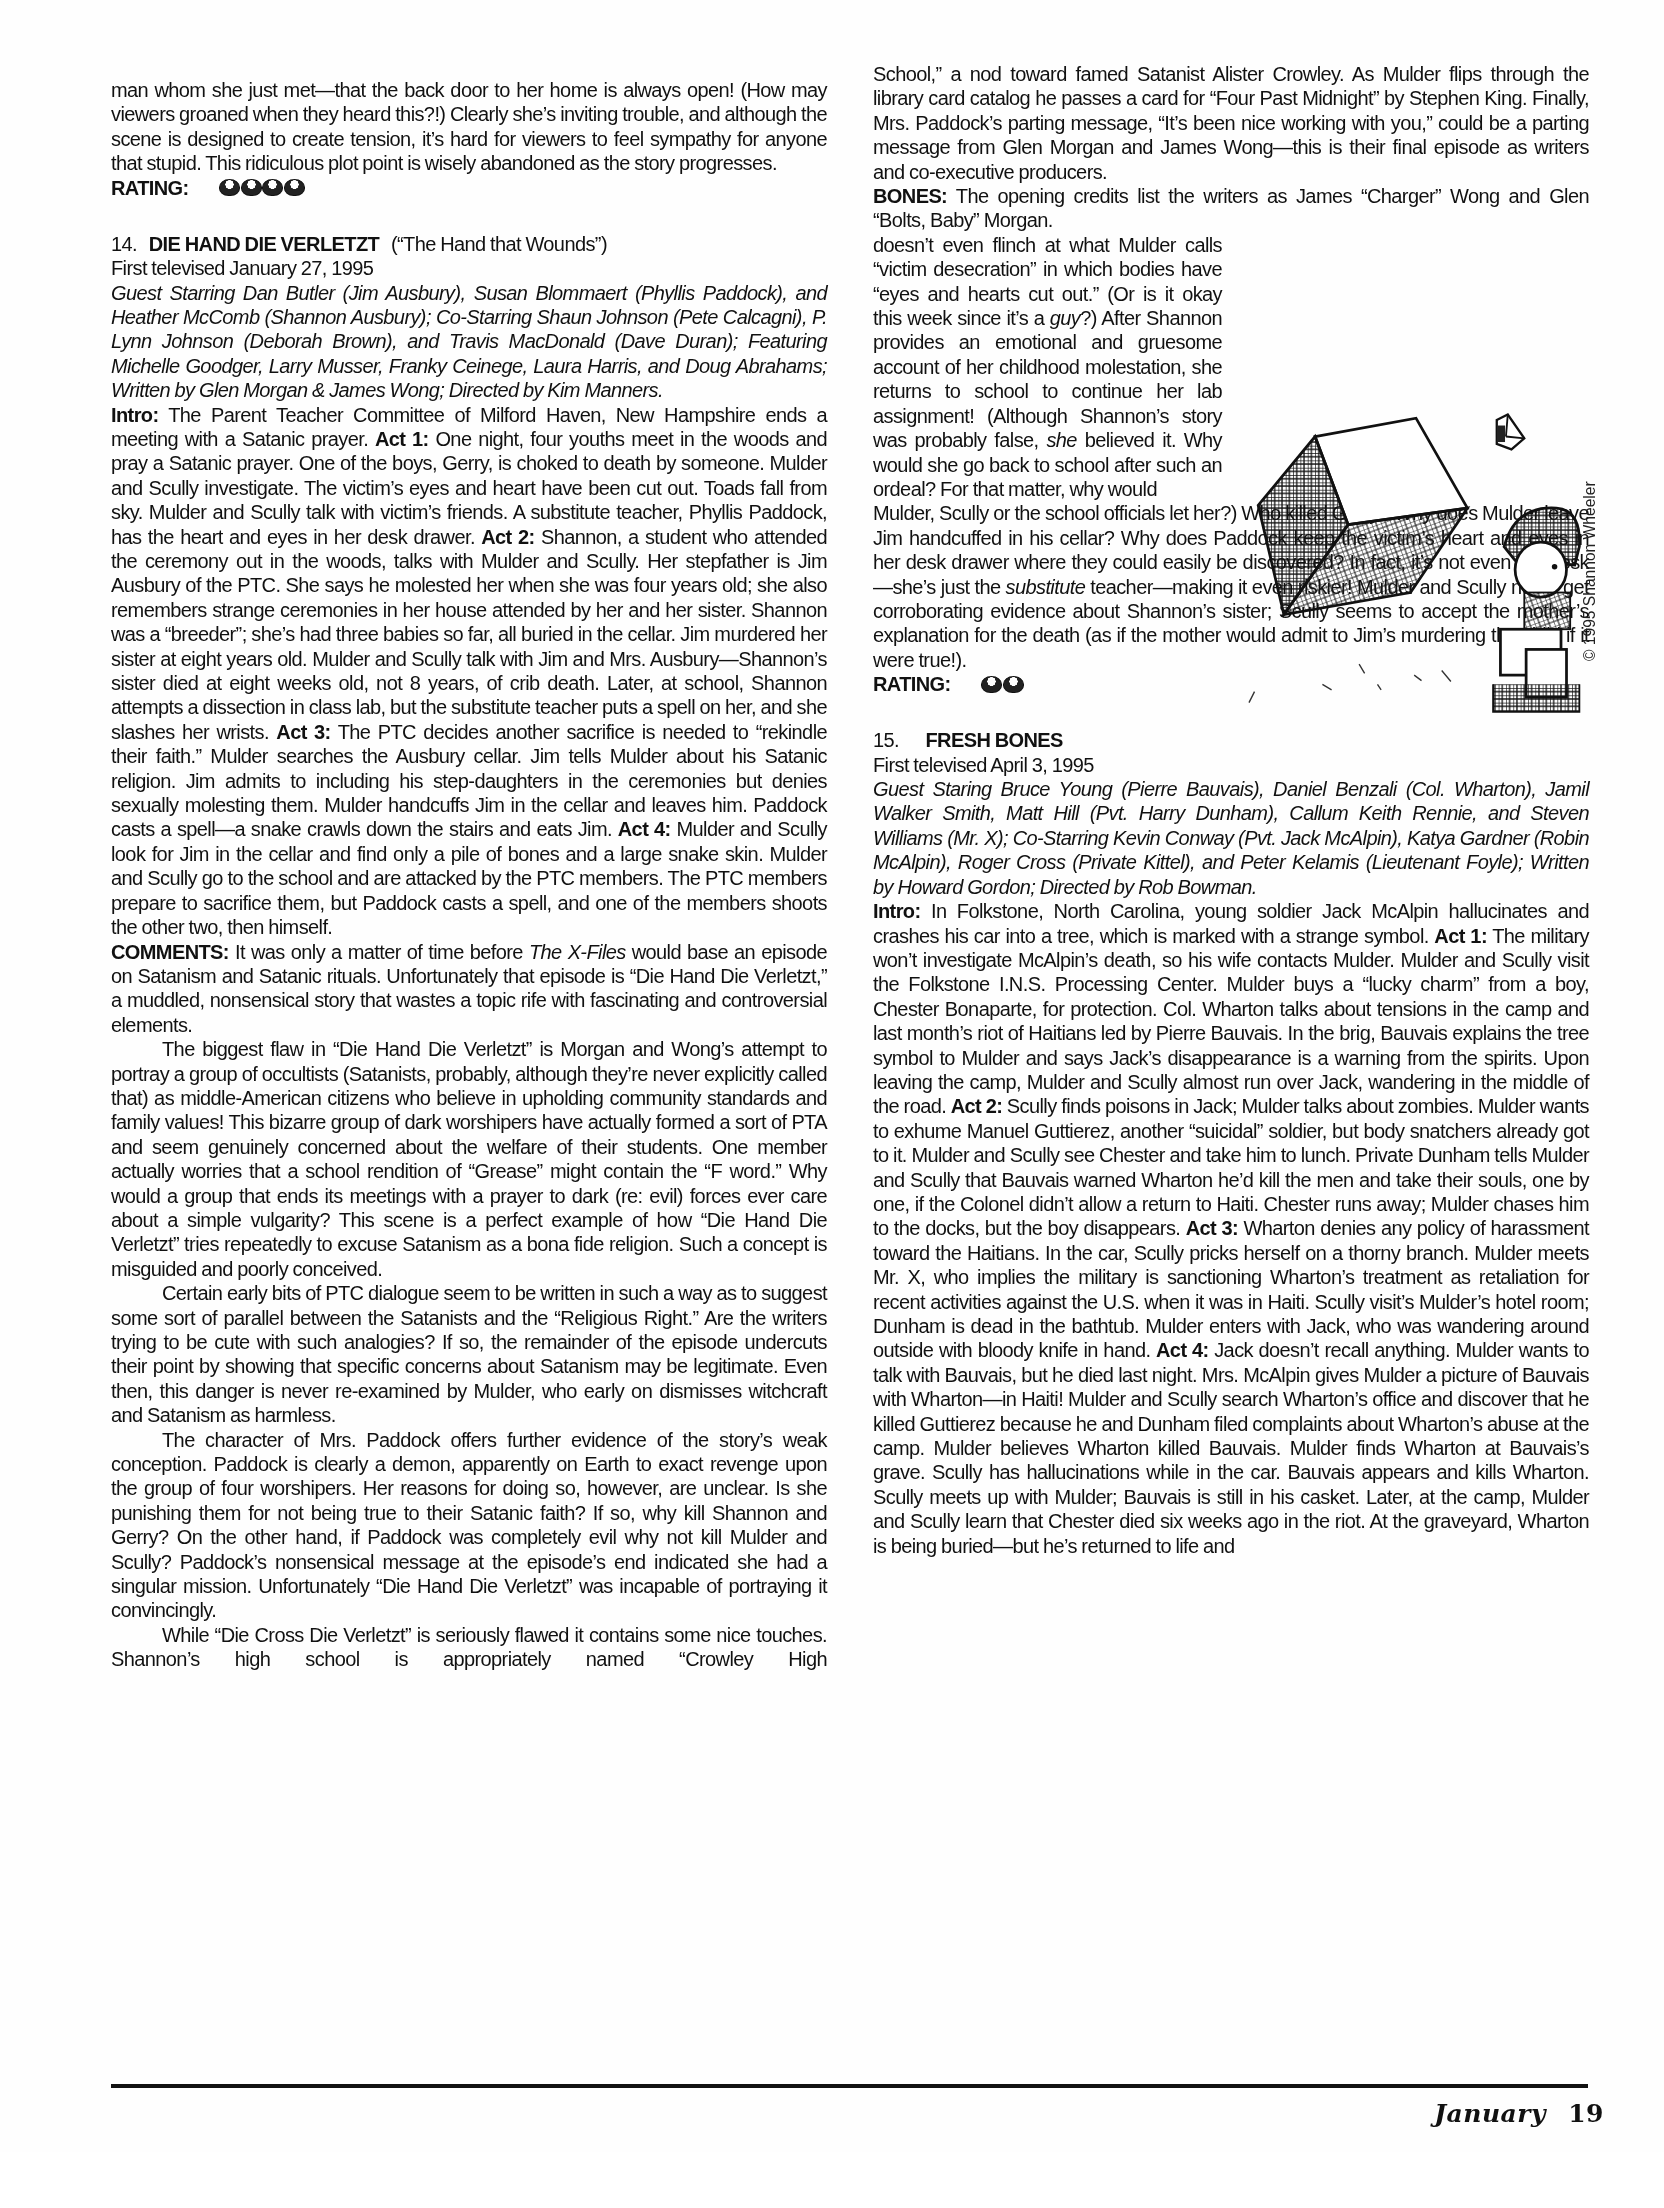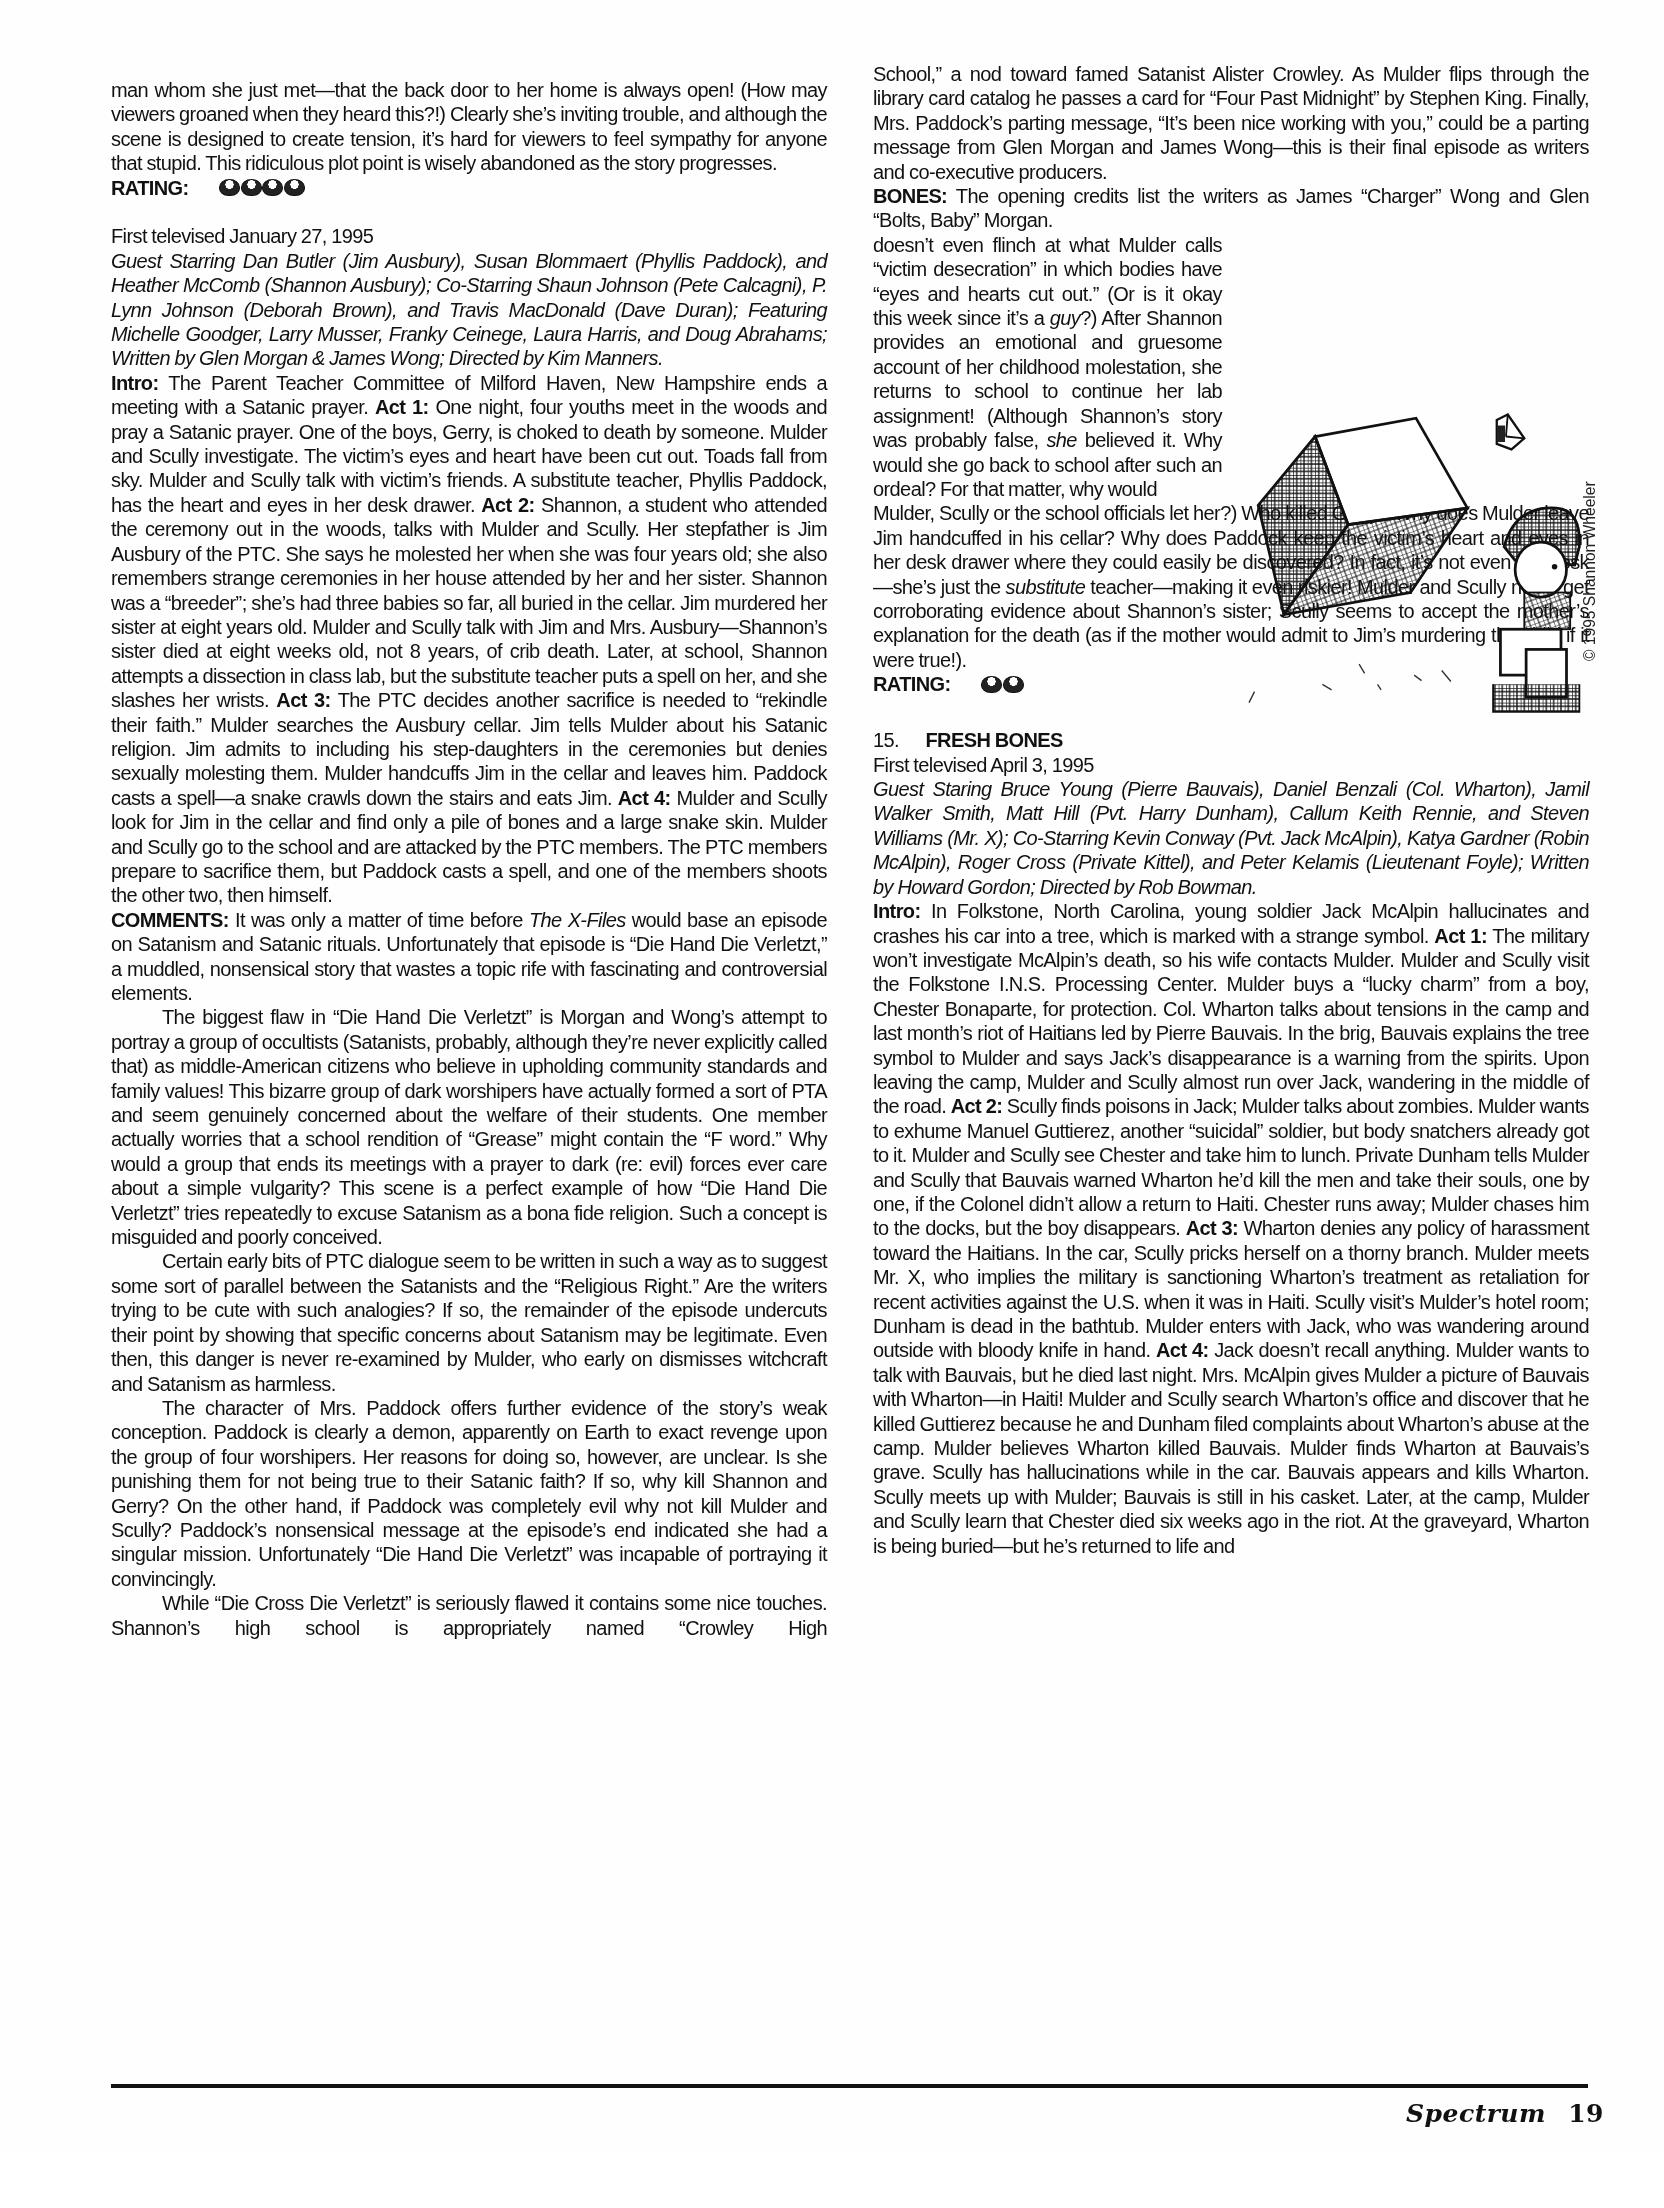--- a/index.html
+++ b/index.html
@@ -35,20 +35,25 @@
     <div class="rating-line">
       <span>RATING:</span>
       <span class="rating-icons">
           <span class="rating-icon"></span>
           <span class="rating-icon"></span>
           <span class="rating-icon"></span>
           <span class="rating-icon"></span>
         </span>
     </div>
     <div class="gap"></div>
+    <p class="heading" style="margin-top:7.3px">
+      <span>14.</span>
+      <span class="b" style="margin-left:7.3px">DIE HAND DIE VERLETZT</span>
+      <span style="margin-left:7.3px">(“The Hand that Wounds”)</span>
+    </p>
     <p>First televised January 27, 1995</p>
     <p class="credits">Guest Starring Dan Butler (Jim Ausbury), Susan Blommaert (Phyllis Paddock), and Heather McComb (Shannon Ausbury); Co-Starring Shaun Johnson (Pete Calcagni), P. Lynn Johnson (Deborah Brown), and Travis MacDonald (Dave Duran); Featuring Michelle Goodger, Larry Musser, Franky Ceinege, Laura Harris, and Doug Abrahams; Written by Glen Morgan &amp; James Wong; Directed by Kim Manners.</p>
     <p>
       <span class="b">Intro:</span><span> The Parent Teacher Committee of Milford Haven, New Hampshire ends a meeting with a Satanic prayer. </span><span class="b">Act 1:</span><span> One night, four youths meet in the woods and pray a Satanic prayer. One of the boys, Gerry, is choked to death by someone. Mulder and Scully investigate. The victim’s eyes and heart have been cut out. Toads fall from sky. Mulder and Scully talk with victim’s friends. A substitute teacher, Phyllis Paddock, has the heart and eyes in her desk drawer. </span><span class="b">Act 2:</span><span> Shannon, a student who attended the ceremony out in the woods, talks with Mulder and Scully. Her stepfather is Jim Ausbury of the PTC. She says he molested her when she was four years old; she also remembers strange ceremonies in her house attended by her and her sister. Shannon was a “breeder”; she’s had three babies so far, all buried in the cellar. Jim murdered her sister at eight years old. Mulder and Scully talk with Jim and Mrs. Ausbury—Shannon’s sister died at eight weeks old, not 8 years, of crib death. Later, at school, Shannon attempts a dissection in class lab, but the substitute teacher puts a spell on her, and she slashes her wrists. </span><span class="b">Act 3:</span><span> The PTC decides another sacrifice is needed to “rekindle their faith.” Mulder searches the Ausbury cellar. Jim tells Mulder about his Satanic religion. Jim admits to including his step-daughters in the ceremonies but denies sexually molesting them. Mulder handcuffs Jim in the cellar and leaves him. Paddock casts a spell—a snake crawls down the stairs and eats Jim. </span><span class="b">Act 4:</span><span> Mulder and Scully look for Jim in the cellar and find only a pile of bones and a large snake skin. Mulder and Scully go to the school and are attacked by the PTC members. The PTC members prepare to sacrifice them, but Paddock casts a spell, and one of the members shoots the other two, then himself.</span>
     </p>
     <p>
       <span class="b">COMMENTS:</span><span> It was only a matter of time before </span><span class="i">The X-Files</span><span> would base an episode on Satanism and Satanic rituals. Unfortunately that episode is “Die Hand Die Verletzt,” a muddled, nonsensical story that wastes a topic rife with fascinating and controversial elements.</span>
     </p>
     <p class="indent">The biggest flaw in “Die Hand Die Verletzt” is Morgan and Wong’s attempt to portray a group of occultists (Satanists, probably, although they’re never explicitly called that) as middle-American citizens who believe in upholding community standards and family values! This bizarre group of dark worshipers have actually formed a sort of PTA and seem genuinely concerned about the welfare of their students. One member actually worries that a school rendition of “Grease” might contain the “F word.” Why would a group that ends its meetings with a prayer to dark (re: evil) forces ever care about a simple vulgarity? This scene is a perfect example of how “Die Hand Die Verletzt” tries repeatedly to excuse Satanism as a bona fide religion. Such a concept is misguided and poorly conceived.</p>
     <p class="indent">Certain early bits of PTC dialogue seem to be written in such a way as to suggest some sort of parallel between the Satanists and the “Religious Right.” Are the writers trying to be cute with such analogies? If so, the remainder of the episode undercuts their point by showing that specific concerns about Satanism may be legitimate. Even then, this danger is never re-examined by Mulder, who early on dismisses witchcraft and Satanism as harmless.</p>
@@ -114,17 +119,17 @@
       <rect x="342" y="262" width="44" height="52" fill="#fff" stroke="#111" stroke-width="3"></rect>
       <path d="M306 300 L306 330 L400 330 L400 300" fill="url(#hatch)" stroke="#111" stroke-width="2"></path>
 
       <path d="M160 278 l6 10 M180 300 l4 6 M220 290 l8 6 M250 285 l10 12 M40 320 l6 -12 M120 300 l10 6" stroke="#333" stroke-width="1.5"></path>
     </svg>
   </div>
   <div class="credit-vert">© 1995 Shannon Wheeler</div>
 
   <div class="rule"></div>
   <div class="footer">
-    <span class="pub">Spectrum</span>
+    <span class="pub">January</span>
     <span style="margin-left:13px">19</span>
   </div>
 </div>
 
 
 </body></html>

